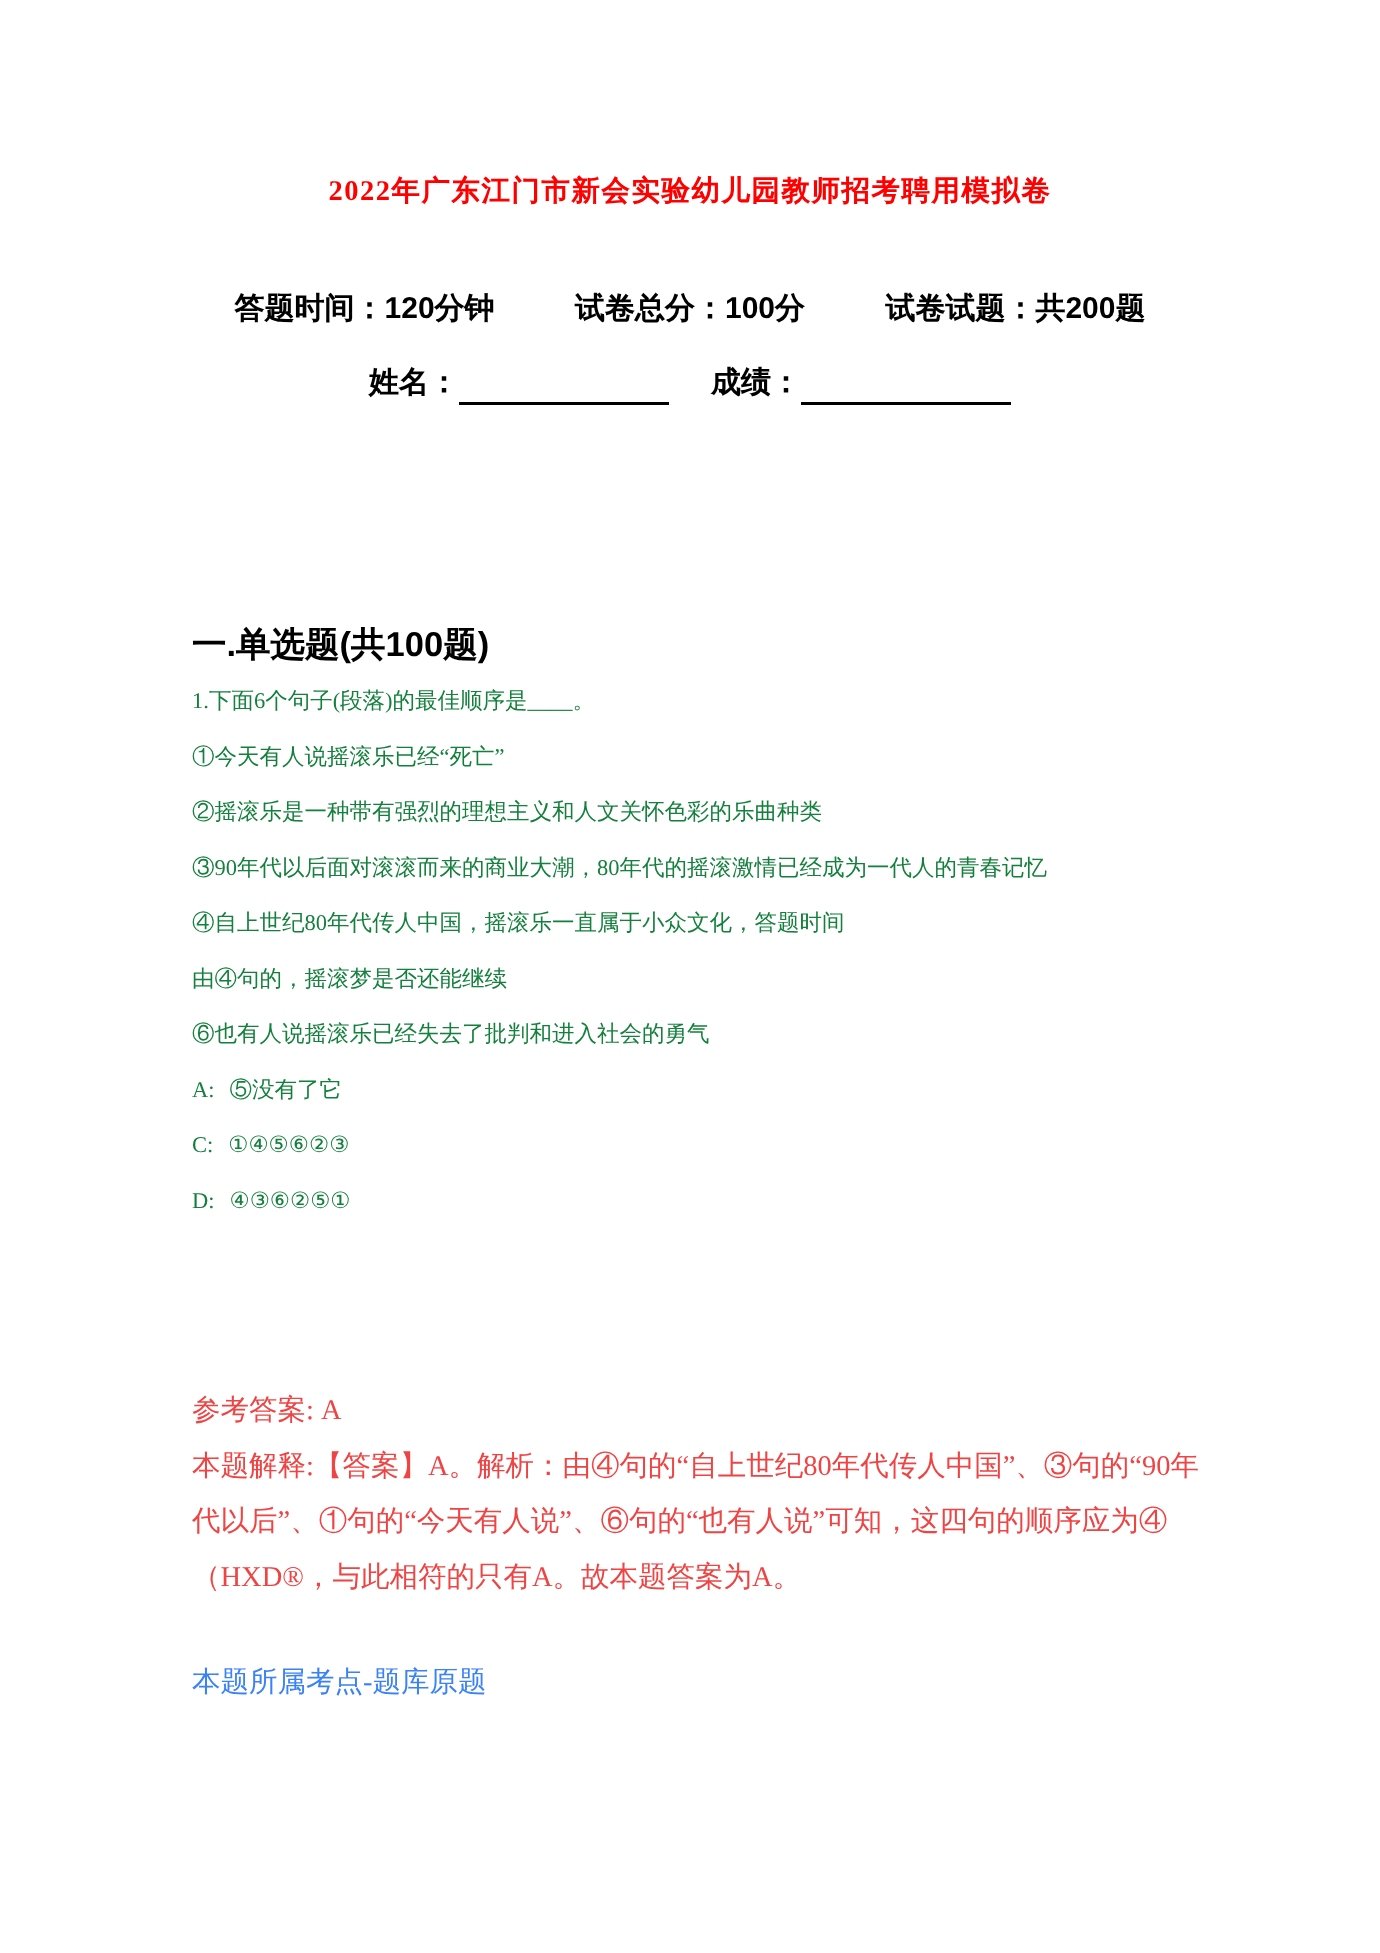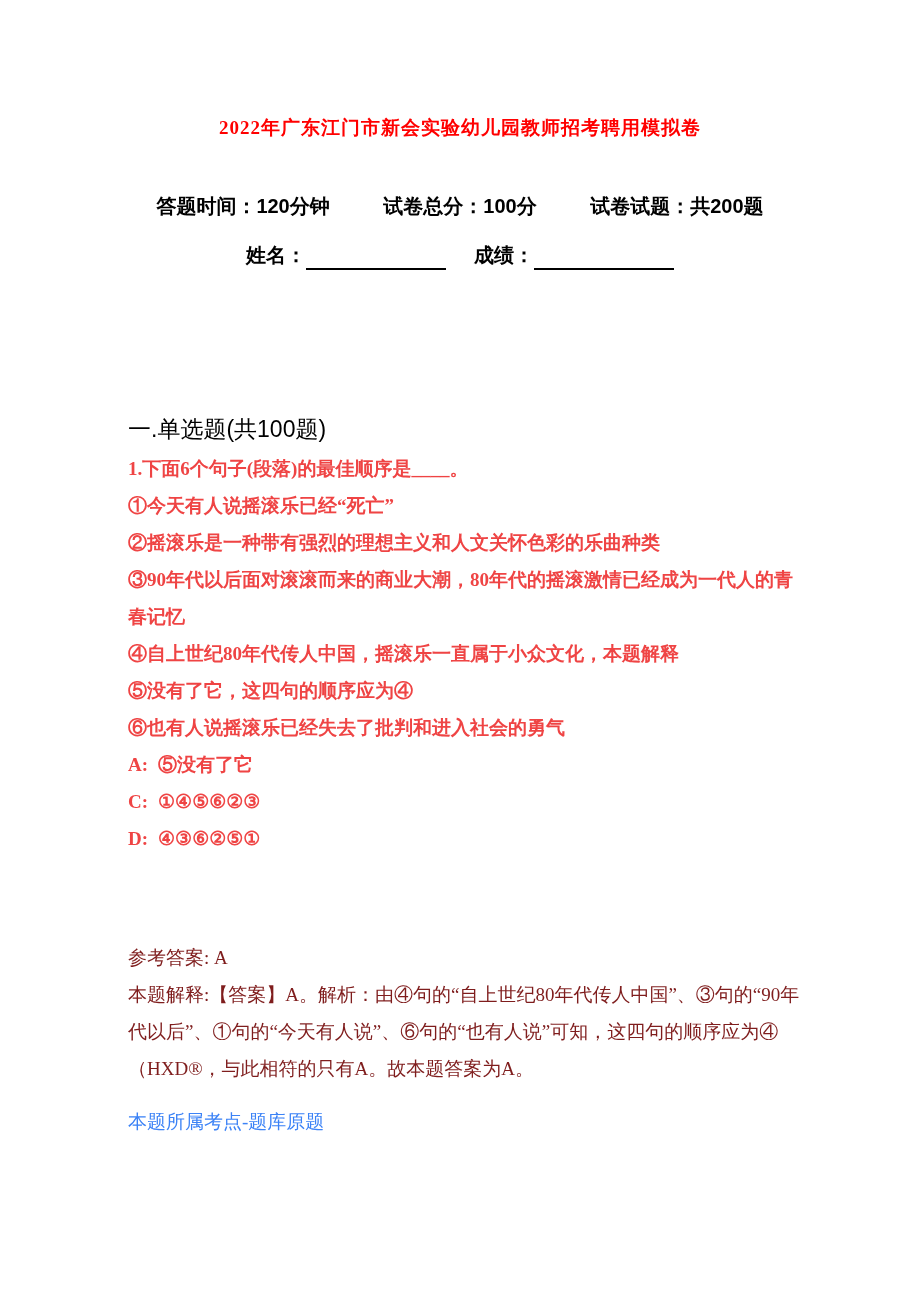--- a/index.html
+++ b/index.html
@@ -64,47 +64,45 @@
     height: 24px;
     border-bottom: 2px solid #000000;
   }
   
   .section-heading {
     position: absolute;
     top: 412px;
     left: 128px;
     font-family: "Liberation Sans", "DejaVu Sans", sans-serif;
     font-size: 23px;
-    font-weight: normal;
+    font-weight: bold;
     line-height: 34px;
     color: #000000;
   }
   
   .question-block {
     position: absolute;
     top: 450px;
     left: 128px;
     width: 670px;
-    font-size: 19px;
+    font-size: 15px;
     line-height: 37px;
-    color: #ef4444;
-    font-weight: bold;
+    color: #15803d;
   }
   .question-block p { margin: 0; }
   .option-row .opt-label { display: inline-block; margin-right: 10px; }
   
   .answer-block {
     position: absolute;
     top: 922px;
     left: 128px;
     width: 672px;
     font-size: 19px;
     line-height: 37px;
-    color: #7f1d1d;
-    margin-top: 17px;
+    color: #ef4444;
   }
   .answer-block p { margin: 0; }
   .note-block {
     position: absolute;
     top: 1107px;
     left: 128px;
     width: 672px;
     font-size: 19px;
     line-height: 30px;
     color: #3b82f6;
@@ -134,22 +132,22 @@
     </span>
   </div>
 
   <div class="section-heading">一.单选题(共100题)</div>
 
   <div class="question-block">
     <p>1.下面6个句子(段落)的最佳顺序是____。</p>
     <p>①今天有人说摇滚乐已经“死亡”</p>
     <p>②摇滚乐是一种带有强烈的理想主义和人文关怀色彩的乐曲种类</p>
     <p>③90年代以后面对滚滚而来的商业大潮，80年代的摇滚激情已经成为一代人的青春记忆</p>
-    <p>④自上世纪80年代传人中国，摇滚乐一直属于小众文化，本题解释</p>
-    <p>⑤没有了它，这四句的顺序应为④</p>
+    <p>④自上世纪80年代传人中国，摇滚乐一直属于小众文化，答题时间</p>
+    <p>由④句的，摇滚梦是否还能继续</p>
     <p>⑥也有人说摇滚乐已经失去了批判和进入社会的勇气</p>
 
     <p class="option-row">
       <span class="opt-label">A:</span><span>⑤没有了它</span>
     </p>
     <p class="option-row">
       <span class="opt-label">C:</span><span>①④⑤⑥②③</span>
     </p>
     <p class="option-row">
       <span class="opt-label">D:</span><span>④③⑥②⑤①</span>

